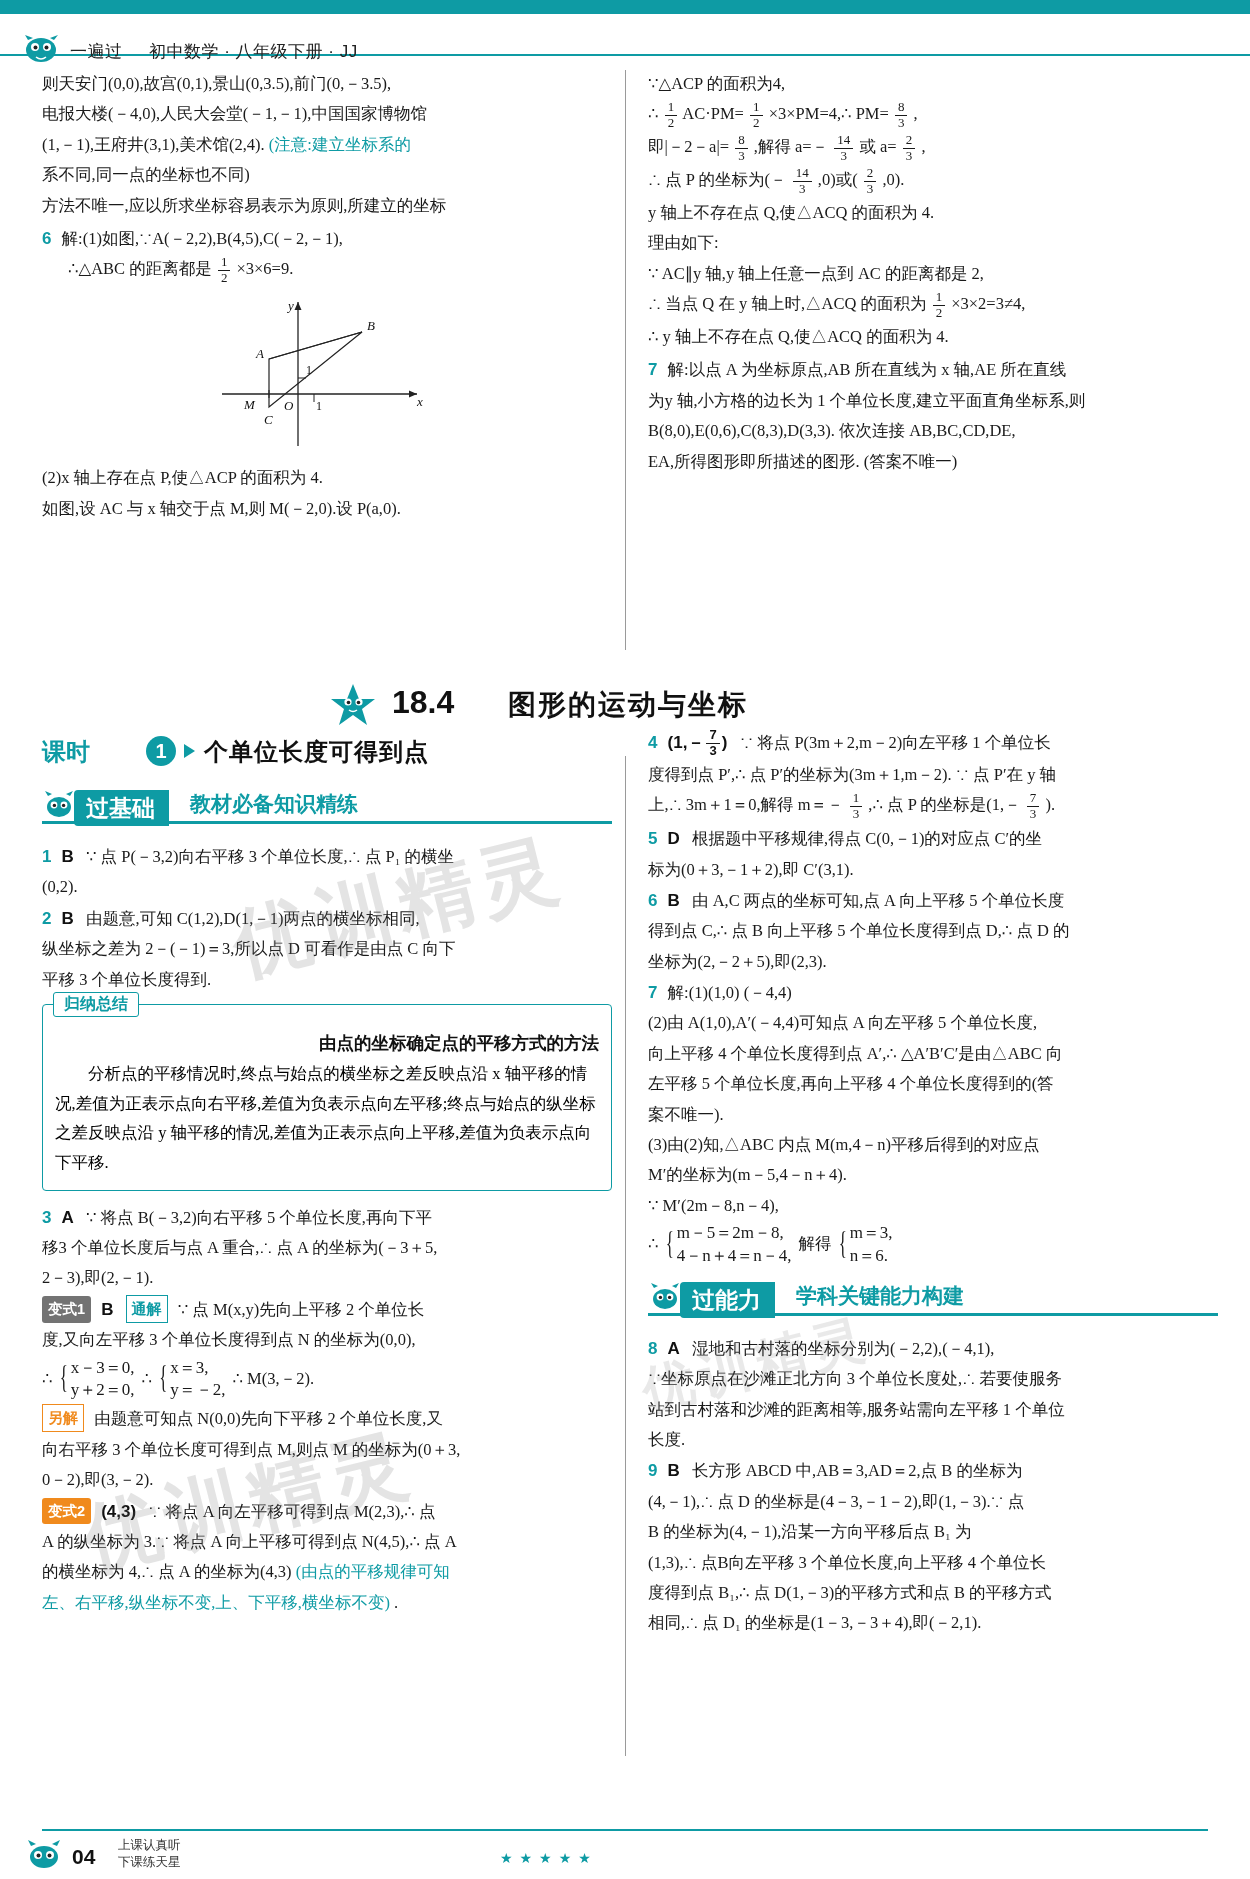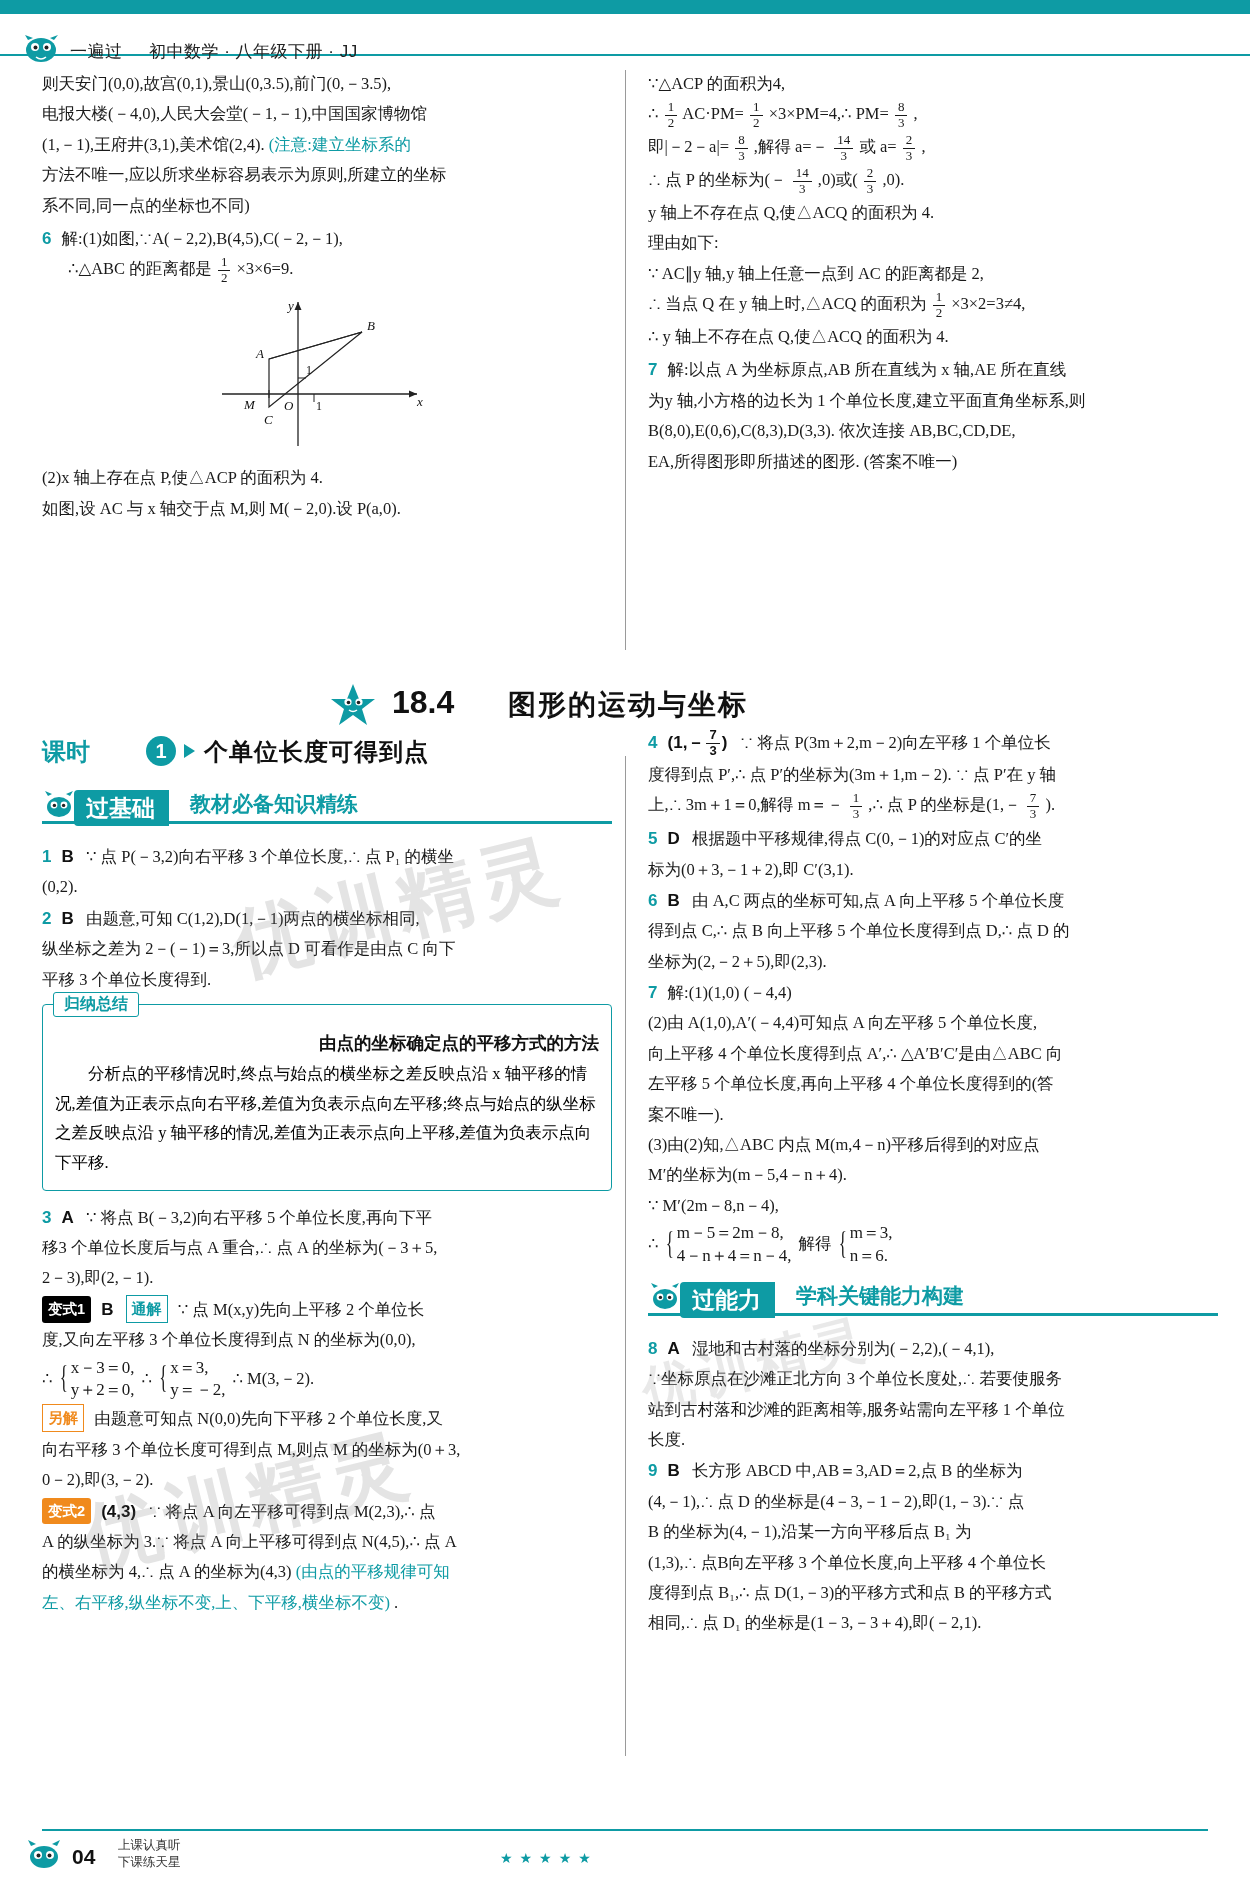--- a/index.html
+++ b/index.html
@@ -165,21 +165,21 @@
   }
   .summary h4 {
     margin:0 0 4px 0; font-size:17.5px; color:#111;
     font-family:"Liberation Sans", sans-serif;
     text-align:right;
   }
   .summary .body { font-size:16.5px; line-height:1.8; text-indent:2em; }
 
   
   .vtag {
-    display:inline-block; background:#000000; color:#fff;
+    display:inline-block; background:#737373; color:#fff;
     font-size:14.5px; font-weight:bold;
     padding:1px 6px; border-radius:3px; margin-right:6px;
     font-family:"Liberation Sans", sans-serif;
     vertical-align:1px;
   }
   .vtag.orange { background:#f08a1d; }
   .mtag {
     display:inline-block; color:#0e9ba4; font-weight:bold;
     font-size:15px; border:1px solid #0e9ba4; border-radius:0;
     padding:0 5px; margin-right:6px;
@@ -271,22 +271,22 @@
   <div class="vline2"></div>
 
   <div class="col-left">
 
     <div class="txt">则天安门(0,0),故宫(0,1),景山(0,3.5),前门(0,－3.5),</div>
     <div class="txt">电报大楼(－4,0),人民大会堂(－1,－1),中国国家博物馆</div>
     <div class="txt">
       <span>(1,－1),王府井(3,1),美术馆(2,4).</span>
       <span class="note">(注意:建立坐标系的</span>
     </div>
+    <div class="txt note">系不同,同一点的坐标也不同)</div>
     <div class="txt note">方法不唯一,应以所求坐标容易表示为原则,所建立的坐标</div>
-    <div class="txt note">系不同,同一点的坐标也不同)</div>
 
     <div class="txt item" style="margin-top:4px">
       <span class="qno">6</span>
       <span>解:(1)如图,∵A(－2,2),B(4,5),C(－2,－1),</span>
     </div>
     <div class="txt" style="padding-left:26px">
       <span>∴△ABC 的距离都是</span>
       <span class="frac"><span class="num">1</span><span class="den">2</span></span>
       <span>×3×6=9.</span>
     </div>

